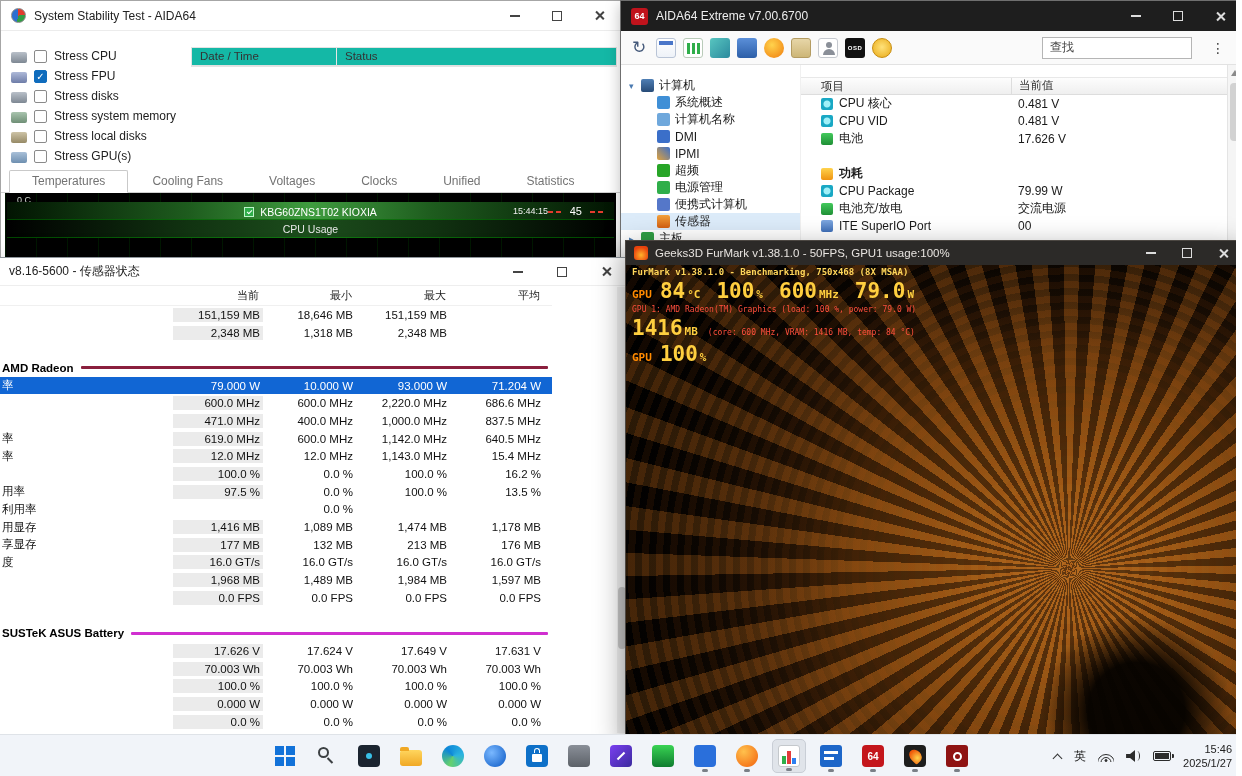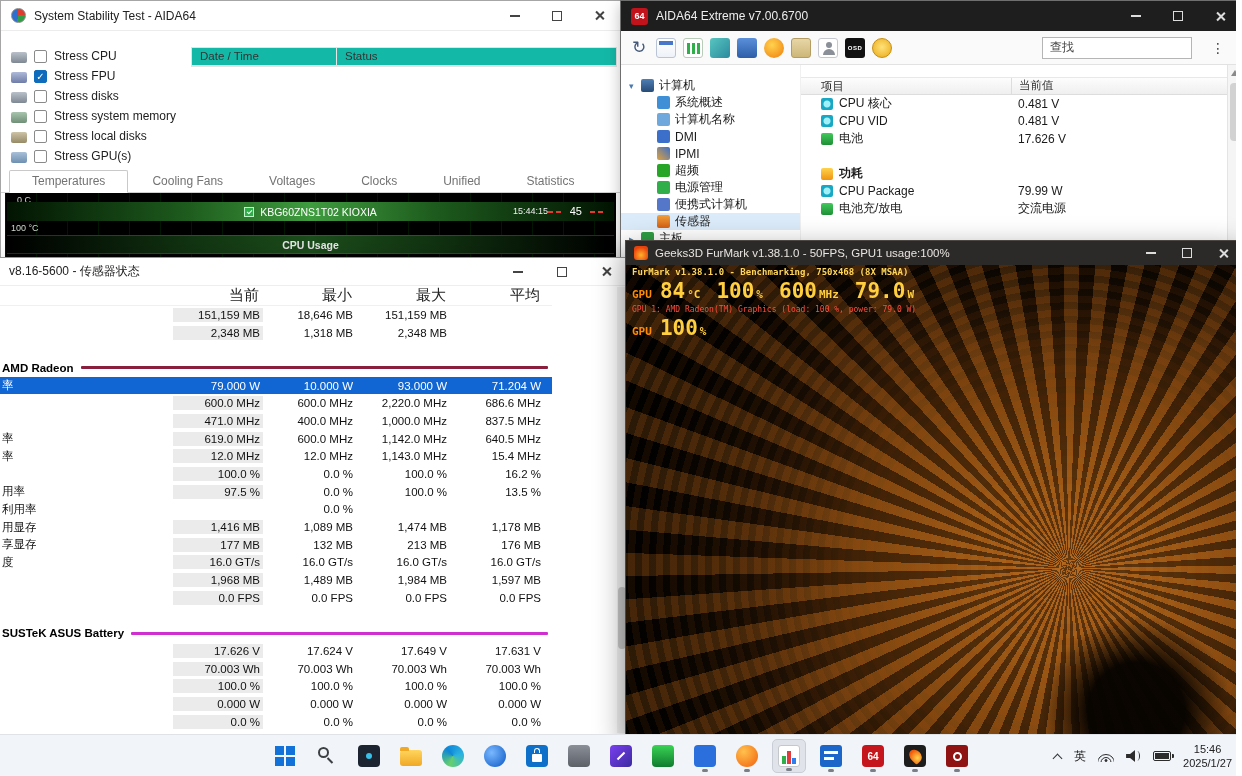--- a/index.html
+++ b/index.html
@@ -50,21 +50,21 @@
   .g-top{position:absolute;left:12px;top:2px;font-size:9px;color:#cfd8cf;}
   .g-bottom{position:absolute;left:6px;top:30px;font-size:9px;color:#cfd8cf;}
   .g-banner1{position:absolute;left:2px;right:2px;top:9px;height:19px;display:flex;align-items:center;justify-content:center;gap:6px;color:#fff;font-size:10.5px;background:linear-gradient(90deg,#021402,#1e5c1e 30%,#3f9c3f 50%,#1e5c1e 70%,#021402);}
   .g-check{width:10px;height:10px;background:#2fae4a;border:1px solid #bdf5c9;position:relative;}
   .g-check::after{content:"";position:absolute;left:2px;top:2px;width:5px;height:3px;border-left:1.5px solid #fff;border-bottom:1.5px solid #fff;transform:rotate(-45deg);}
   .g-time{position:absolute;right:68px;top:13px;font-size:9px;color:#f0f0f0;z-index:2;}
   .g-val{position:absolute;right:34px;top:12px;font-size:11px;color:#fff;z-index:2;}
   .g-dash{position:absolute;top:18px;height:2px;width:16px;z-index:2;background:repeating-linear-gradient(90deg,#e33b2e 0 5px,transparent 5px 8px);}
   .g-dash.d1{right:52px;}
   .g-dash.d2{right:10px;}
-  .g-banner2{position:absolute;left:2px;right:2px;top:42px;height:19px;display:flex;align-items:center;justify-content:center;color:#e8e8e8;font-size:10.5px;background:linear-gradient(90deg,#000,#113311 30%,#1c4d1c 50%,#113311 70%,#000);border-top:1px solid rgba(0,200,0,.35);border-bottom:1px solid rgba(0,200,0,.35);font-weight:bold;}
+  .g-banner2{position:absolute;left:2px;right:2px;top:26px;height:19px;display:flex;align-items:center;justify-content:center;color:#e8e8e8;font-size:10.5px;background:linear-gradient(90deg,#000,#113311 30%,#1c4d1c 50%,#113311 70%,#000);border-top:1px solid rgba(0,200,0,.35);border-bottom:1px solid rgba(0,200,0,.35);}
 
   
   #win-aida{position:absolute;left:620px;top:0;width:622px;height:262px;background:#fff;border:1px solid #6f6f6f;z-index:1;box-shadow:0 4px 14px rgba(0,0,0,.25);}
   .aida-titlebar{height:30px;display:flex;align-items:center;background:#1e1e1e;color:#eee;}
   .aida-logo{width:17px;height:17px;margin-left:10px;background:#c0131c;border-radius:3px;color:#fff;font-size:9px;font-weight:bold;display:flex;align-items:center;justify-content:center;}
   .aida-title{margin-left:8px;font-size:12px;}
   .aida-toolbar{height:34px;display:flex;align-items:center;padding:0 8px;gap:7px;background:#fafafa;border-bottom:1px solid #e2e2e2;}
   .tbi{width:20px;height:20px;border-radius:3px;display:flex;align-items:center;justify-content:center;font-size:12px;color:#555;position:relative;flex:none;}
   .tbi-back{font-size:17px;color:#44597a;}
   .tbi-page{background:linear-gradient(#fff,#eef2f8);border:1px solid #b9c4d6;}
@@ -118,21 +118,21 @@
   .sb-down{bottom:5px;border-top:6px solid #8a8a8a;}
   .aida-thumb{position:absolute;left:2px;right:2px;top:18px;height:58px;background:#d2d2d2;border-radius:4px;}
 
   
   #win-sensors{position:absolute;left:0;top:257px;width:629px;height:479px;background:#fff;border:1px solid #8f969c;border-left:none;z-index:2;box-shadow:0 10px 28px rgba(0,0,0,.35);}
   .sn-titlebar{height:28px;display:flex;align-items:center;background:#fff;border-bottom:1px solid #eee;}
   .sn-title{margin-left:9px;font-size:12px;color:#222;}
   .sn-titlebar .wbtn{width:44px;}
   .s-grid{display:grid;grid-template-columns:58px 207px 93px 94px 94px;align-items:center;}
   .sn-header{height:20px;border-bottom:1px solid #f0f0f0;width:552px;}
-  .sn-header .s-colhead{font-size:15px;color:#222;text-align:right;padding-right:6px;}
+  .sn-header .s-colhead{font-size:11px;color:#222;text-align:right;padding-right:6px;}
   .sn-rows{position:absolute;left:0;top:48px;width:552px;}
   .s-row{height:17.7px;font-size:11.5px;color:#111;}
   .s-row.blank{height:17.7px;}
   .s-label{padding-left:2px;white-space:nowrap;overflow:hidden;}
   .s-cell{text-align:right;padding-right:2px;white-space:nowrap;}
   .s-val{display:inline-block;min-width:82px;text-align:right;padding:1px 3px;}
   .s-cell-cur .s-val{min-width:90px;}
   .s-val.chip{background:#ebebeb;}
   .s-row.selected{background:#1166d4;color:#fff;}
   .s-row.section{display:flex;align-items:center;height:17.7px;}
@@ -216,21 +216,21 @@
   .tr-wifi i:nth-child(1){width:18px;height:18px;bottom:-10px;}
   .tr-wifi i:nth-child(2){width:11px;height:11px;bottom:-6px;}
   .tr-wifi i:nth-child(3){width:3px;height:3px;bottom:0;background:#2c2c2c;}
   .tr-vol{position:relative;width:15px;height:12px;}
   .tr-vol::before{content:"";position:absolute;left:0;top:0;width:9px;height:12px;background:#2c2c2c;clip-path:polygon(0 33%,4px 33%,9px 0,9px 100%,4px 67%,0 67%);}
   .tr-vol::after{content:"";position:absolute;right:1px;top:1px;width:6px;height:10px;border-right:1.6px solid #2c2c2c;border-radius:50%;}
   .tr-batt{position:relative;width:18px;height:10px;border:1.2px solid #2c2c2c;border-radius:2px;}
   .tr-batt::before{content:"";position:absolute;inset:1px;background:#2c2c2c;}
   .tr-batt::after{content:"";position:absolute;right:-4px;top:2px;width:2.5px;height:4px;background:#2c2c2c;border-radius:0 1px 1px 0;}
   .tr-clock{text-align:right;font-size:11px;color:#222;line-height:1.3;}
-  .tr-clock span{display:block;text-align:center;}
+  .tr-clock span{display:block;}
 </style>
 </head>
 <body>
 
 <div id="screen">
 
   <section id="win-stability">
     <div class="ts-titlebar">
       <span class="ts-appicon"></span>
       <span class="ts-title">System Stability Test - AIDA64</span>
@@ -443,20 +443,27 @@
               </div>
               <div class="p-value">79.99 W</div>
             </div>
             <div class="p-row">
               <div class="p-label">
                 <span class="pic pic-battery"></span>
                 <span>电池充/放电</span>
               </div>
               <div class="p-value">交流电源</div>
             </div>
+            <div class="p-row">
+              <div class="p-label">
+                <span class="pic pic-chip"></span>
+                <span>ITE SuperIO Port</span>
+              </div>
+              <div class="p-value">00</div>
+            </div>
           </div>
       </div>
     </div>
     <div class="aida-scroll">
       <span class="sb-up"></span>
       <span class="aida-thumb"></span>
       <span class="sb-down"></span>
     </div>
   </section>
 
@@ -661,20 +668,25 @@
         <div class="fm-row">
           <span class="fm-lab">GPU</span>
           <span style="display:flex;align-items:baseline;">
               <span class="fm-group"><span class="fm-val">84</span><span class="fm-unit">°C</span></span>
               <span class="fm-group"><span class="fm-val">100</span><span class="fm-unit">%</span></span>
               <span class="fm-group"><span class="fm-val">600</span><span class="fm-unit">MHz</span></span>
               <span class="fm-group"><span class="fm-val">79.0</span><span class="fm-unit">W</span></span>
             </span>
         </div>
         <div class="fm-info">GPU 1: AMD Radeon(TM) Graphics (load: 100 %, power: 79.0 W)</div>
+        <div class="fm-row">
+          <span class="fm-val">1416</span>
+          <span class="fm-unit">MB</span>
+          <span class="fm-note">(core: 600 MHz, VRAM: 1416 MB, temp: 84 °C)</span>
+        </div>
         <div class="fm-row">
           <span class="fm-lab">GPU</span>
           <span class="fm-val">100</span>
           <span class="fm-unit">%</span>
         </div>
       </div>
     </div>
   </section>
 
   <div id="taskbar">

